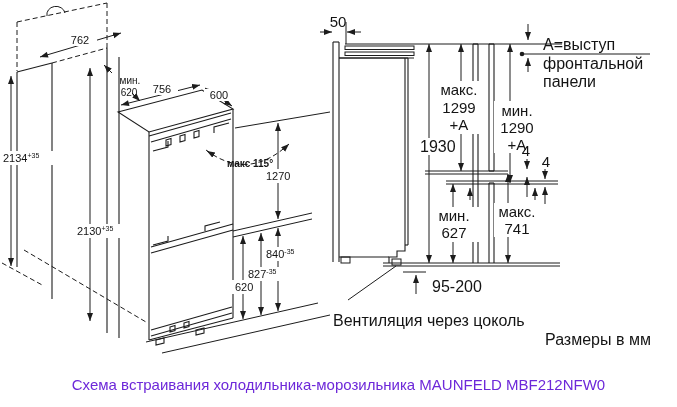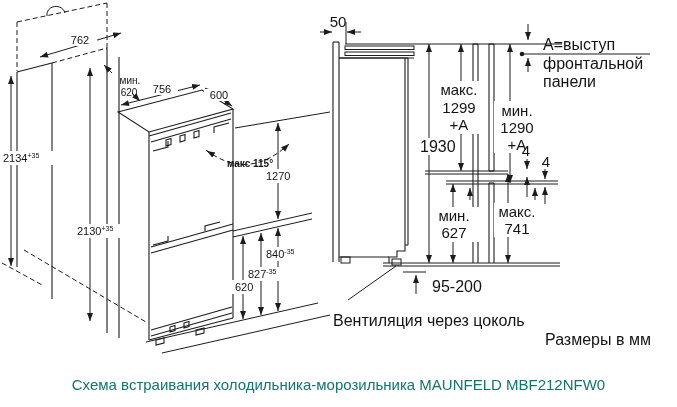--- a/index.html
+++ b/index.html
@@ -10,21 +10,21 @@
   #sec-svg{left:318px;top:0;}
   .ln{fill:none;stroke:#1c1c1c;stroke-width:1.1;}
   .thin{fill:none;stroke:#1c1c1c;stroke-width:1;}
   .dsh{stroke-dasharray:5 3;}
   .dim{fill:none;stroke:#1c1c1c;stroke-width:1;}
   .bg{fill:#ffffff;stroke:none;}
   text{fill:#141414;font-family:"Liberation Sans",sans-serif;}
   .t10{font-size:10px;} .t11{font-size:11px;} .t15{font-size:15px;} .t16{font-size:16px;}
   .b{font-weight:bold;}
   #caption{position:absolute;left:0;right:0;top:376px;text-align:center;
-           font-size:15px;color:#0f766e;}
+           font-size:15px;color:#6d28d9;}
 </style>
 </head>
 <body>
 
 <div id="stage">
 
   <svg id="iso-svg" width="335" height="365" viewBox="0 0 335 365">
     <defs>
       <marker id="aeL" markerWidth="9" markerHeight="7" refX="8" refY="3" orient="auto">
         <path d="M0,0 L8,3 L0,6 z" fill="#1c1c1c"></path>

